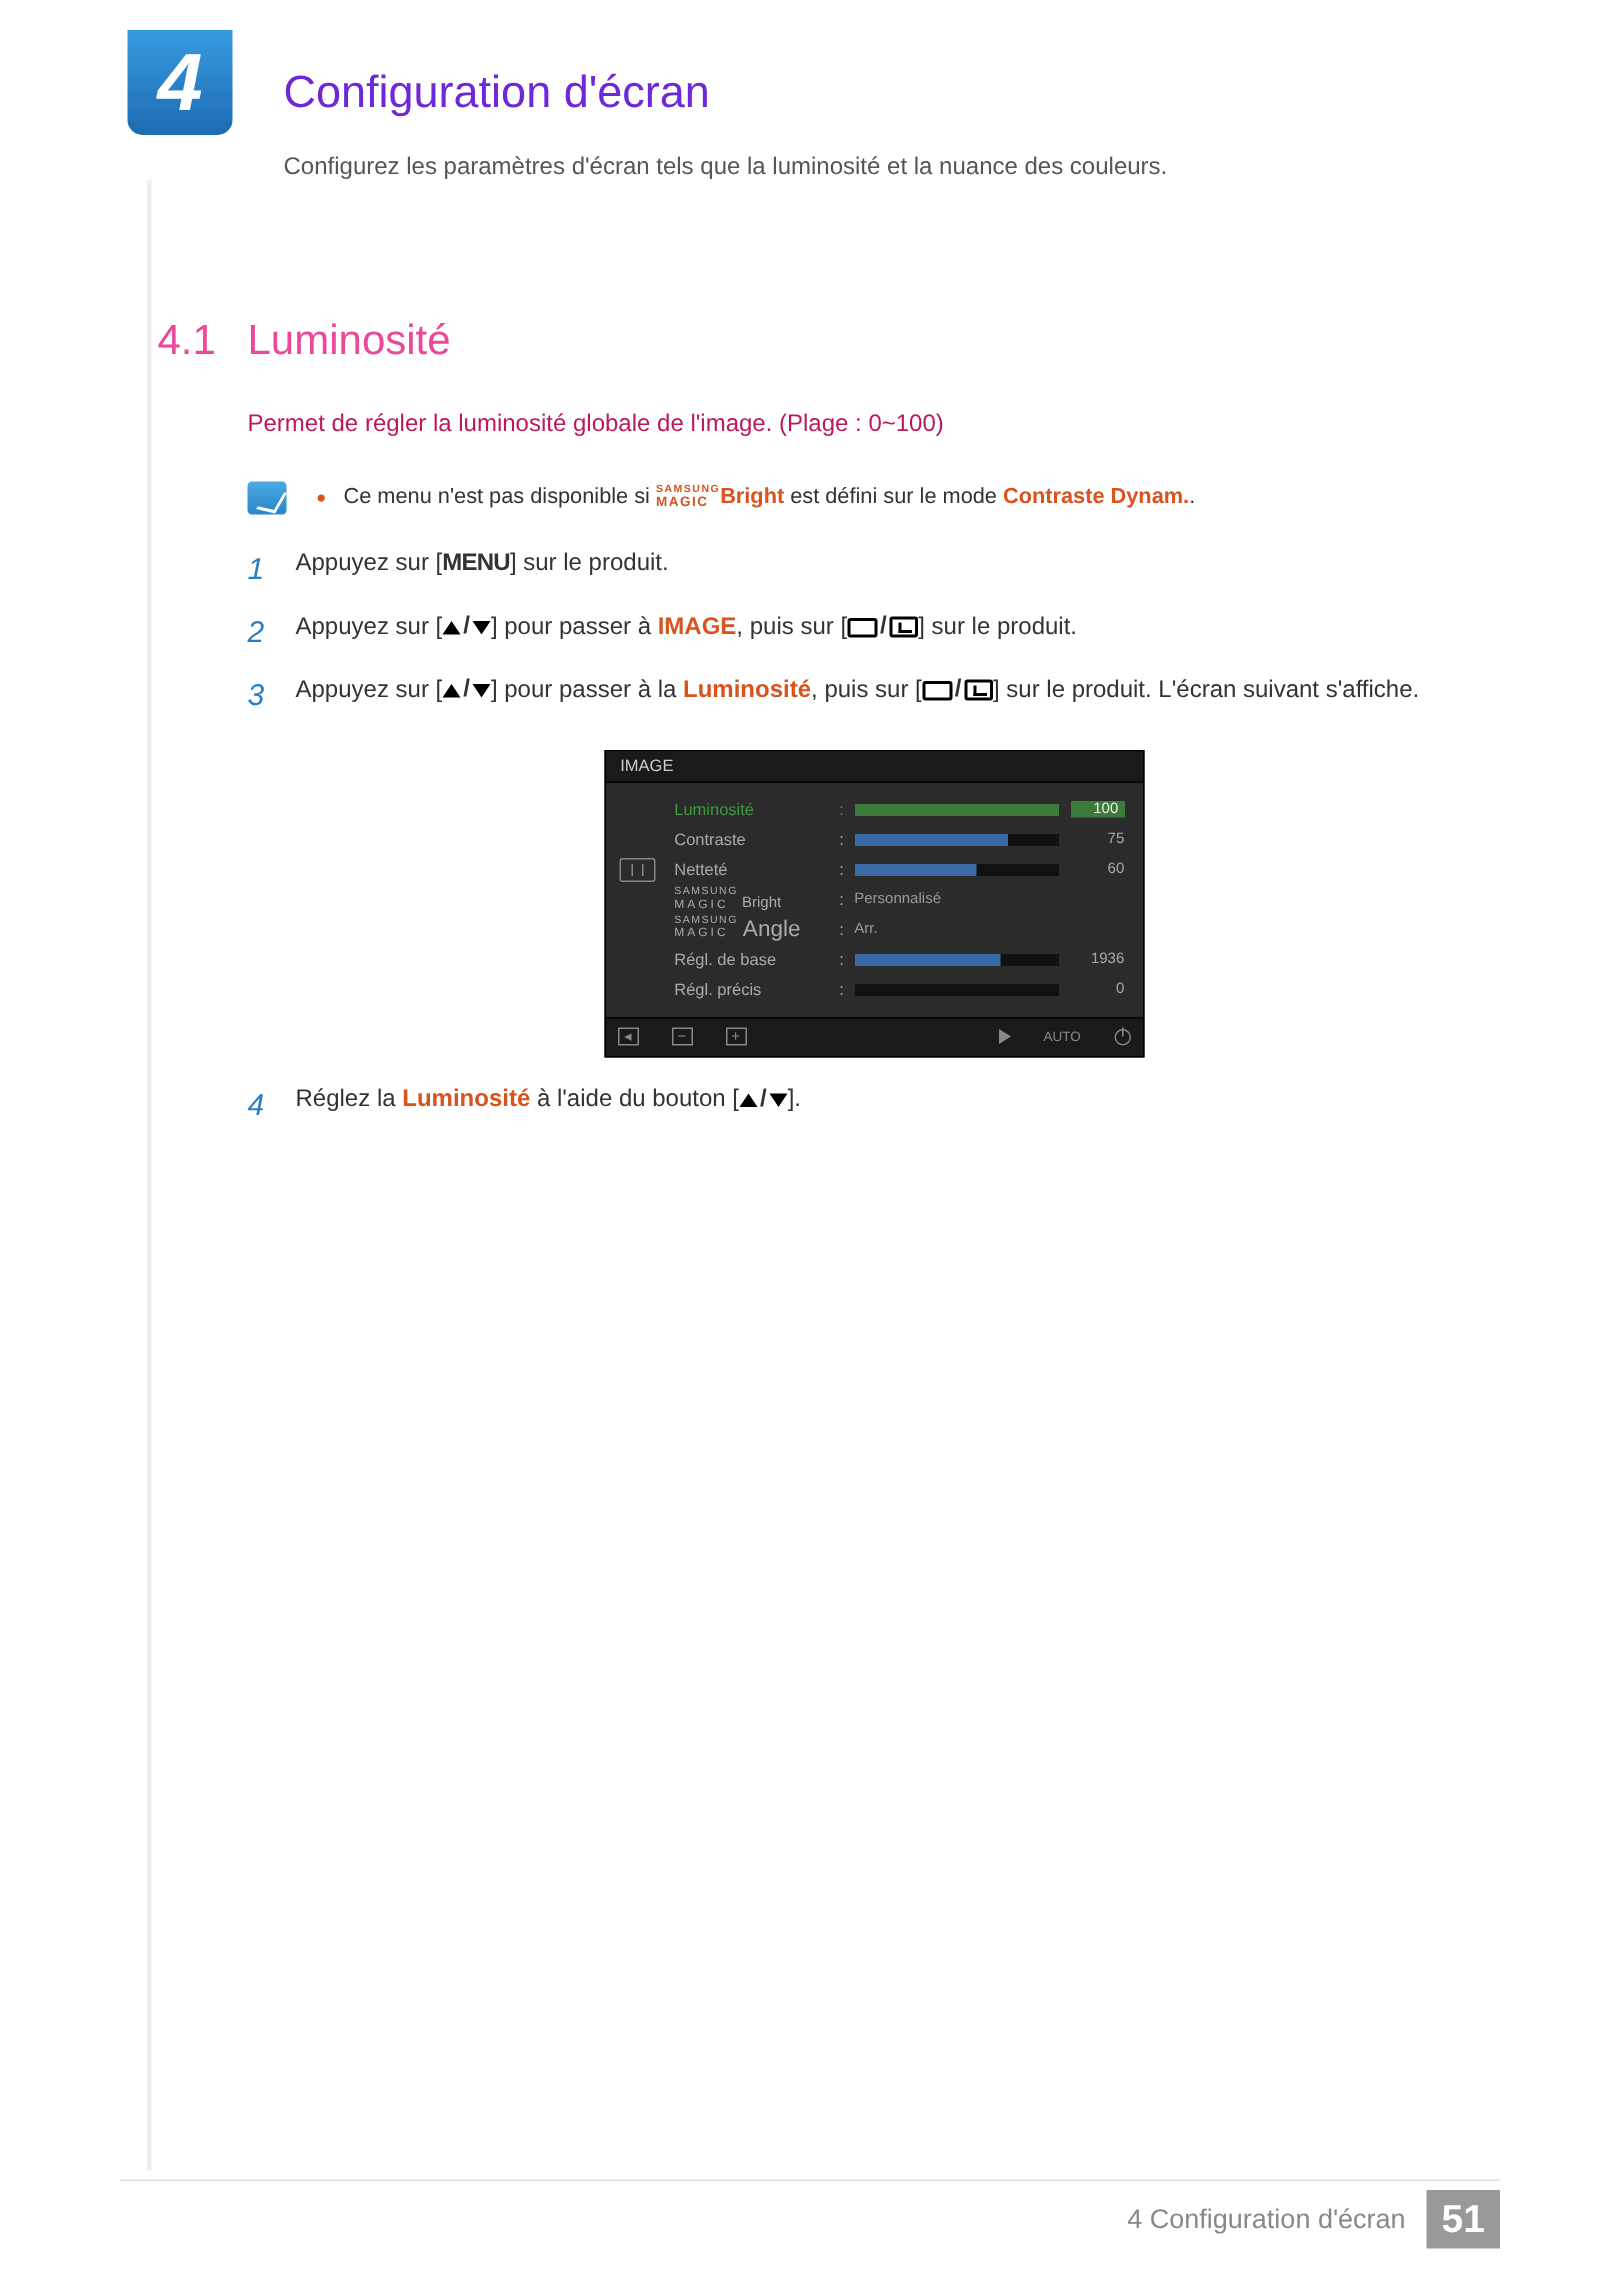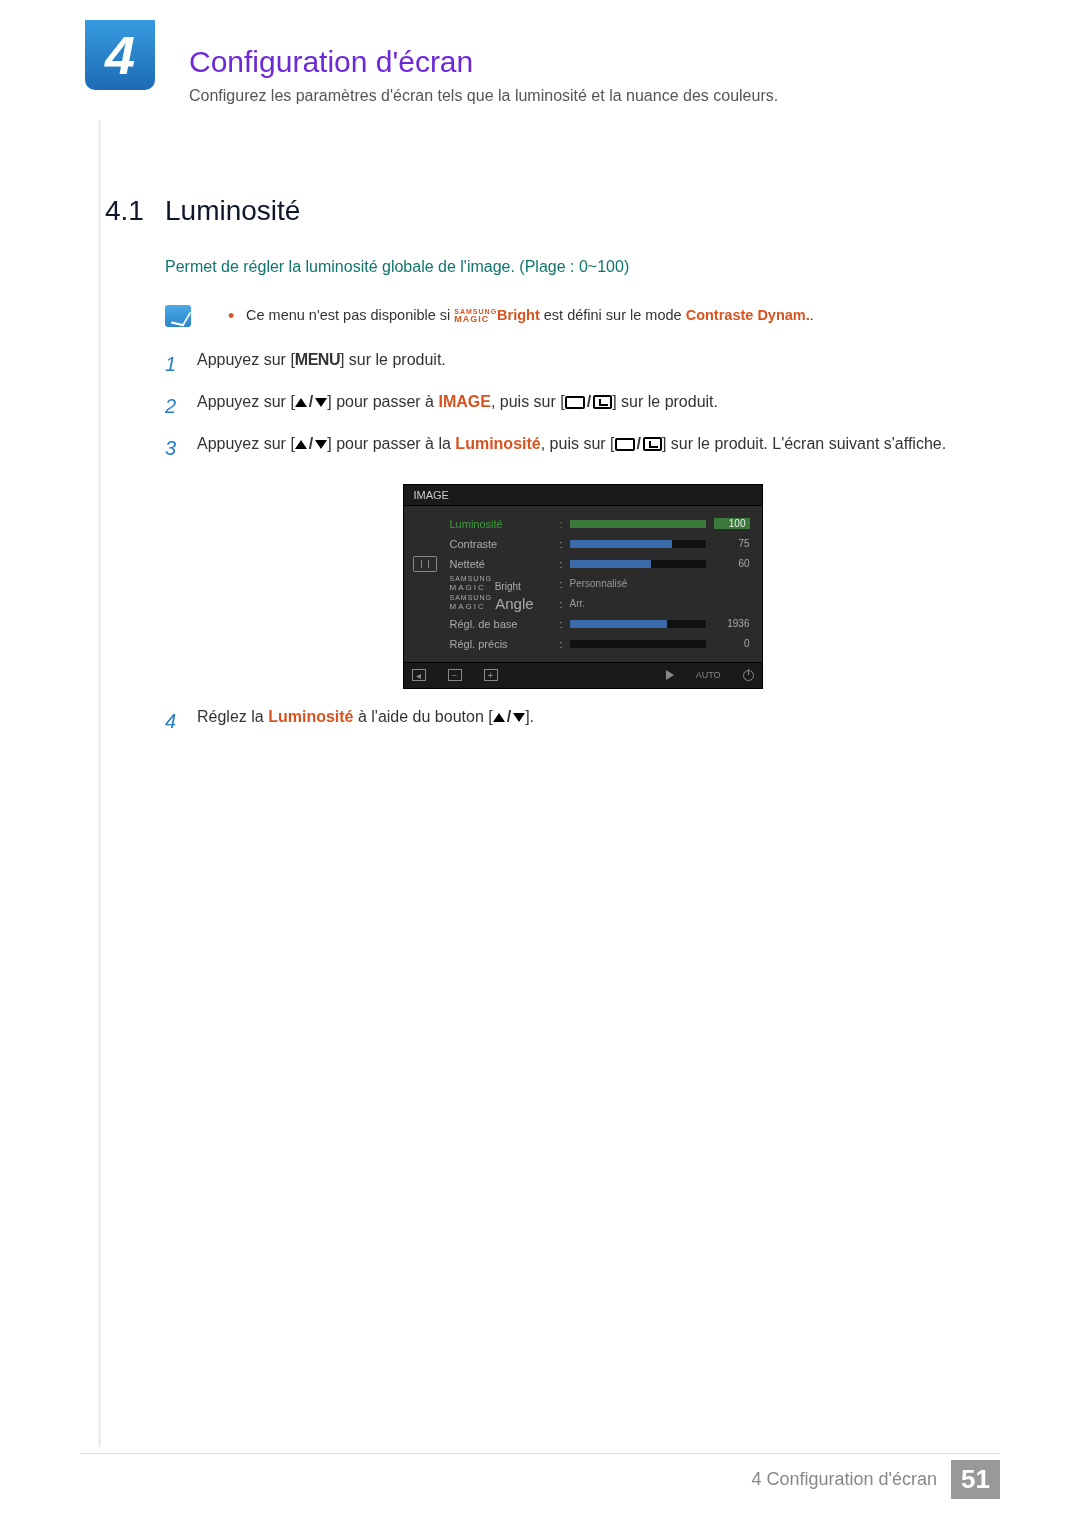--- a/index.html
+++ b/index.html
@@ -2,28 +2,28 @@
 <html><head>
 <meta charset="utf-8">
 <style>
   * { box-sizing: border-box; margin: 0; padding: 0; }
   body { font-family: Arial, Helvetica, sans-serif; width: 1080px; height: 1527px; background: #fff; position: relative; color: #333; }
 
   .page { padding: 0 80px 0 165px; }
 
   .chap-badge { position: absolute; left: 85px; top: 20px; width: 70px; height: 70px; background: linear-gradient(#379be0,#1d6bb3); border-radius: 0 0 10px 10px; color: #fff; font-size: 54px; font-weight: bold; font-style: italic; display: flex; align-items: center; justify-content: center; }
   .chap-title { color: #6d28d9; font-size: 30px; font-weight: normal; padding-top: 45px; margin-left: 24px; }
-  .chap-intro { color: #555; font-size: 16px; margin-top: 8px; margin-left: 24px; }
-
-  h2.section { color: #0f172a; font-size: 28px; font-weight: normal; margin-top: 90px; margin-left: -60px; }
+  .chap-intro { color: #555; font-size: 16px; margin-top: 24px; margin-left: 24px; }
+
+  h2.section { color: #ec4899; font-size: 28px; font-weight: normal; margin-top: 90px; margin-left: -60px; }
   h2.section .num { display: inline-block; width: 60px; }
 
-  .body-p { color: #0f766e; font-size: 16px; margin-top: 28px; line-height: 1.5; }
-
-  .note-box { display: flex; margin-top: 24px; gap: 37px; }
+  .body-p { color: #be185d; font-size: 16px; margin-top: 28px; line-height: 1.5; }
+
+  .note-box { display: flex; margin-top: 24px; gap: 20px; }
   .note-icon { width: 26px; height: 22px; background: linear-gradient(#4aa9e6,#2b85c6); border-radius: 3px; position: relative; flex: 0 0 26px; margin-top: 2px; }
   .note-icon::after { content:""; position:absolute; right:3px; bottom:2px; width:12px; height:12px; border-right:2px solid #fff; border-bottom:2px solid #fff; transform: skewX(-20deg) rotate(12deg); }
   .note-list { list-style: none; }
   .note-list li { position: relative; padding-left: 18px; font-size: 14.5px; color: #333; line-height: 1.7; }
   .note-list li::before { content:"•"; position:absolute; left:0; color:#d9531e; font-size:18px; top:-2px; }
   .magic { font-size: 9px; letter-spacing: 1px; display:inline-block; line-height:0.9; vertical-align: middle; color:#d9531e; }
   .magic .top { font-size:7px; display:block; }
   .hl { color:#d9531e; font-weight:bold; }
 
   h3.subsection { color:#2a7ec2; font-size:19px; font-weight:normal; margin-top:40px; }

